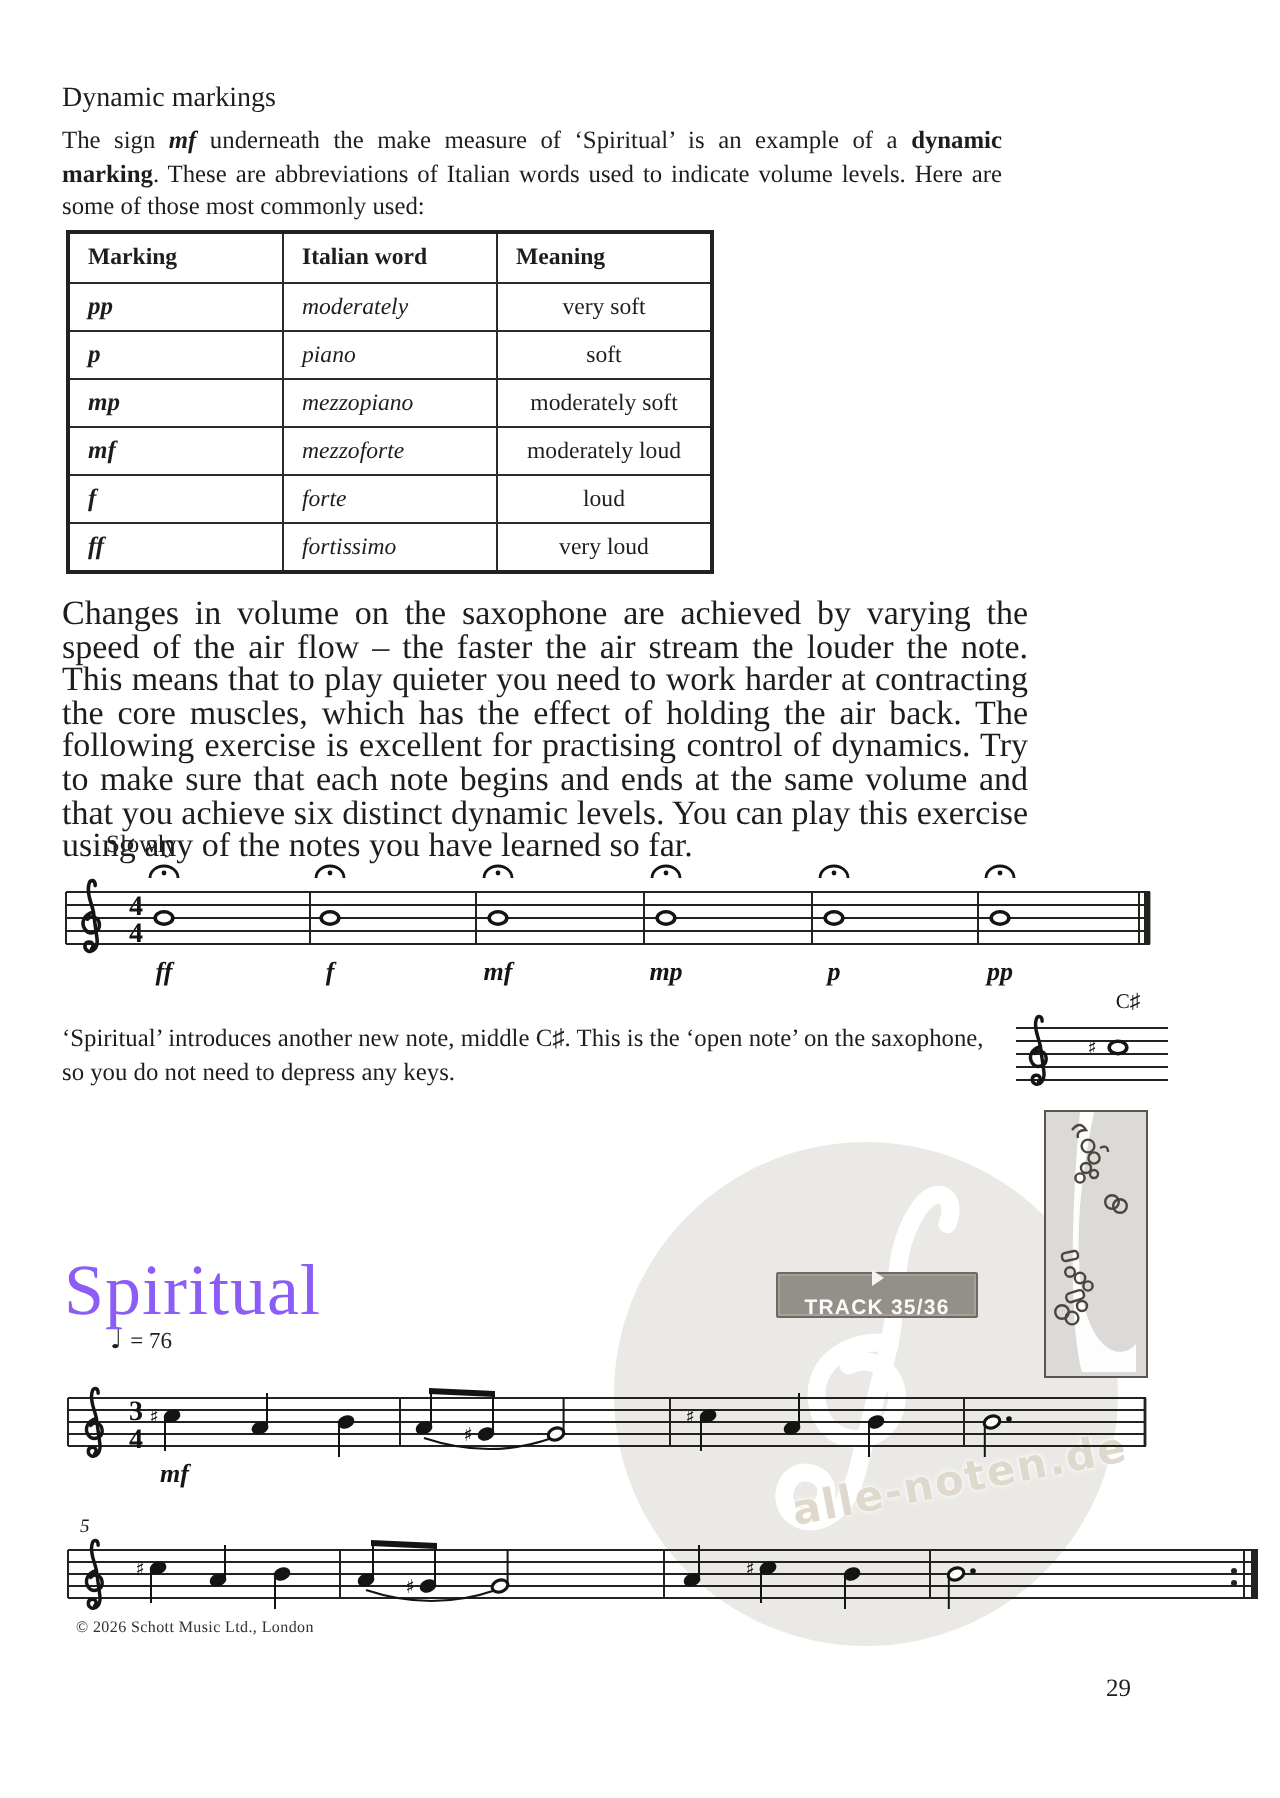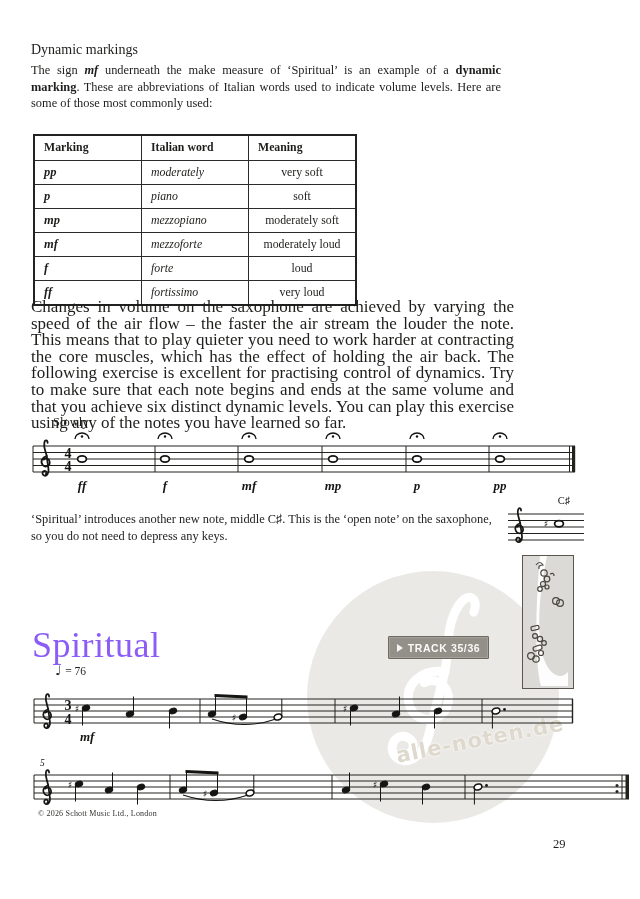--- a/index.html
+++ b/index.html
@@ -16,42 +16,42 @@
            transform:rotate(-11deg);transform-origin:0 0;}
   
   .z{z-index:2;}
   #heading{left:31px;top:42px;font-size:14px;font-weight:normal;}
   #para1{left:31px;top:62px;width:470px;font-size:12.4px;line-height:16.6px;text-align:justify;}
   #para2{left:31px;top:299px;width:483px;font-size:17px;line-height:16.6px;text-align:justify;}
   #para3{left:31px;top:511px;width:470px;font-size:12.4px;line-height:17px;}
   .dynsym{font-style:italic;font-weight:bold;}
   .bold{font-weight:bold;}
   
-  #dyn-table{left:33px;top:134px;border-collapse:collapse;background:#fff;}
+  #dyn-table{left:33px;top:115px;border-collapse:collapse;background:#fff;}
   #dyn-table th,#dyn-table td{border:1px solid #2b2b29;padding:2px 9px 3px 9px;
       font-size:11.8px;text-align:left;}
   #dyn-table{border:2px solid #222;}
   #dyn-table th{font-weight:bold;height:19px;}
   #dyn-table td{height:18px;}
   #dyn-table td.mark{width:88px;font-weight:bold;font-style:italic;font-size:12.5px;}
   #dyn-table td.itw{width:88px;font-style:italic;}
   #dyn-table td.mean{width:88px;text-align:center;}
   
   #slowly{left:53px;top:415px;font-size:12.5px;font-weight:normal;}
   svg text{font-family:"Liberation Serif",serif;fill:#151513;}
   text.tsig{font-size:14px;font-weight:bold;}
   text.sharp{font-family:"DejaVu Sans",sans-serif;font-size:9.5px;}
   text.dyn{font-size:13px;font-style:italic;font-weight:bold;}
   text.msr{font-size:9.5px;font-style:italic;}
   text.notelabel{font-size:10.5px;}
   
   #title{left:32px;top:624px;font-size:36px;color:#8b5cf6;letter-spacing:.5px;}
   #track-badge{left:388px;top:636px;width:99px;height:21px;background:#938f89;
       border:1px solid #6e6a62;box-shadow:inset 0 0 0 1px #a5a19a;border-radius:1px;
-      display:flex;align-items:center;justify-content:center;gap:5px;}
+      display:flex;align-items:center;justify-content:center;gap:5px;flex-direction:column;}
   #track-badge .tri{width:0;height:0;border-left:6px solid #f6f5f2;
       border-top:4px solid transparent;border-bottom:4px solid transparent;}
   #track-badge .lbl{font-family:"Liberation Sans",sans-serif;font-size:10.5px;
       font-weight:bold;letter-spacing:.6px;color:#fbfaf8;}
   #tempo{left:55px;top:663px;font-size:11.5px;display:flex;align-items:center;gap:4px;}
   #tempo .qn{font-family:"DejaVu Sans",sans-serif;font-size:13px;}
   
   #fingering{left:522px;top:555px;width:50px;height:132px;background:#dbdad6;
       border:1px solid #5a564f;}
   

